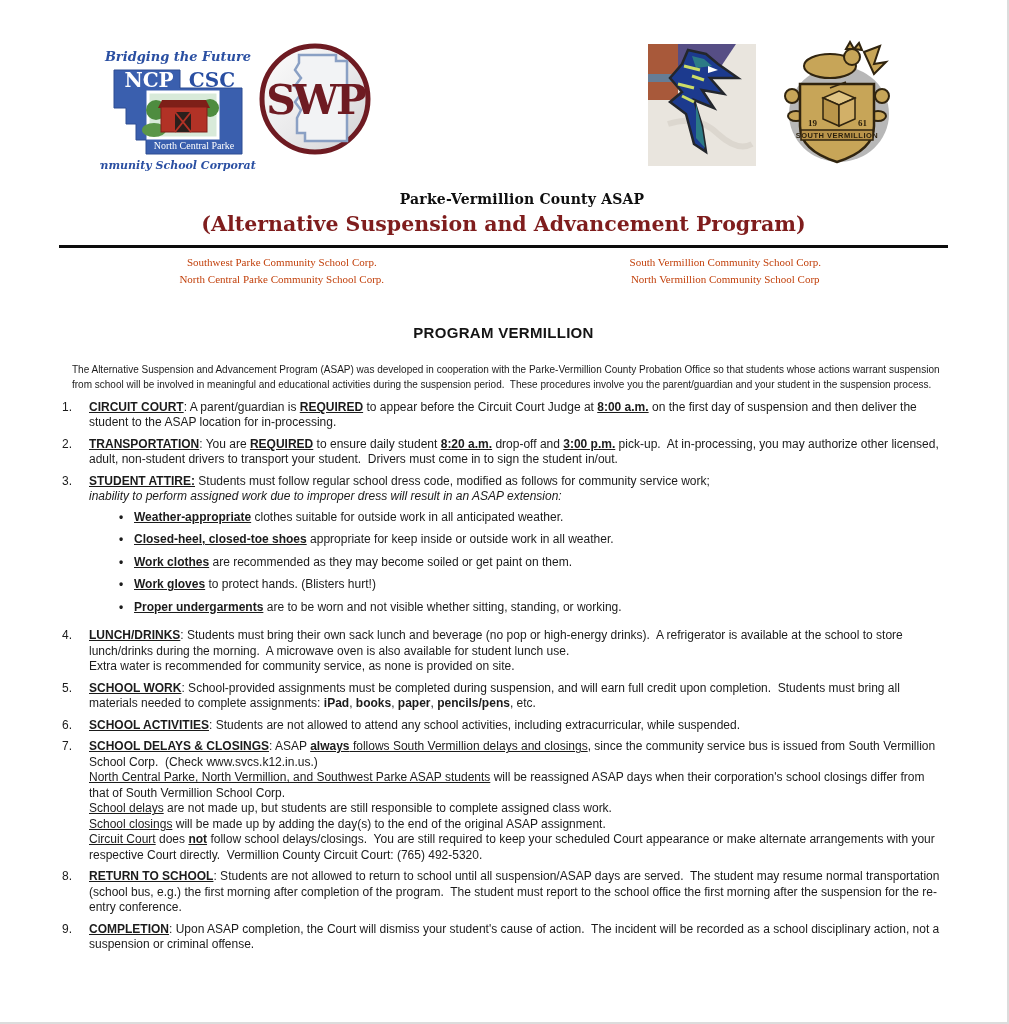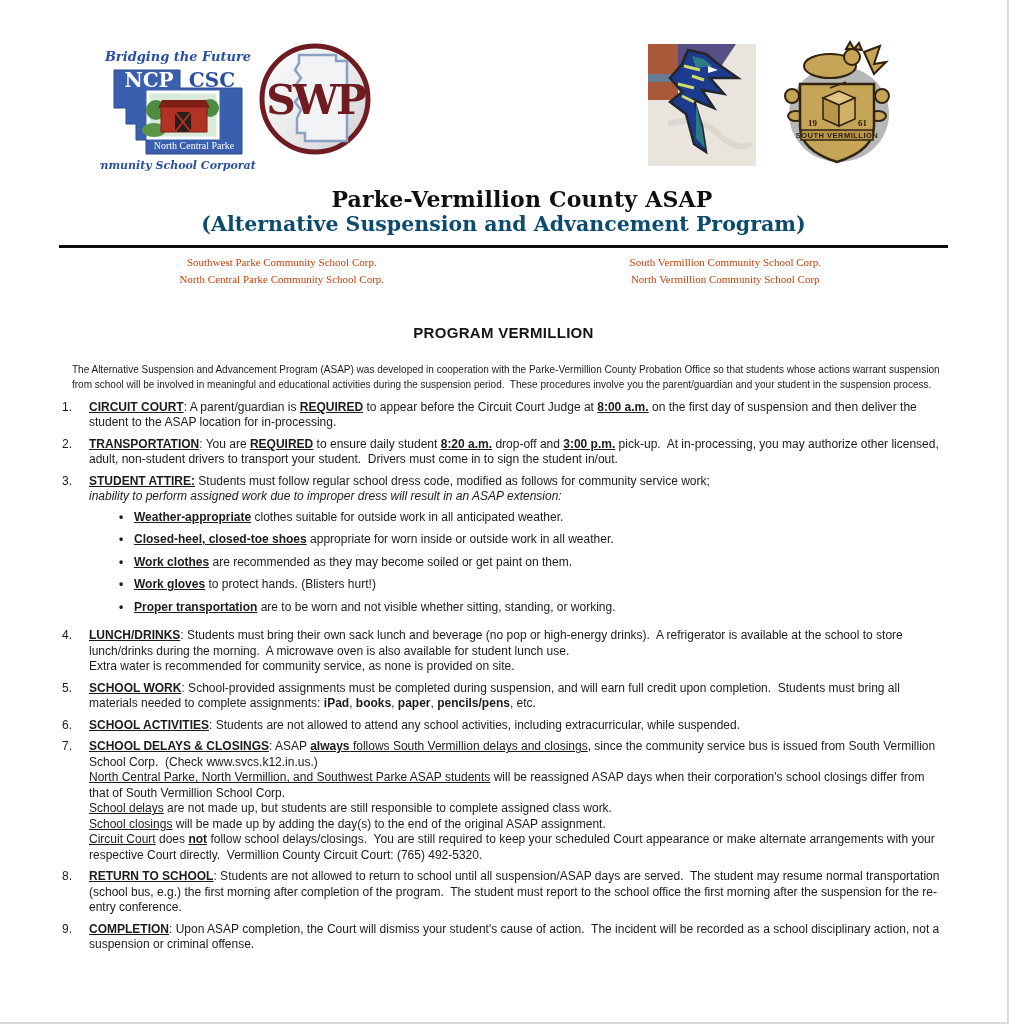--- a/index.html
+++ b/index.html
@@ -19,25 +19,25 @@
   .logo{position:absolute;}
   .ncp-logo{left:100px;top:48px;width:156px;height:126px;}
   .swp-logo{left:258px;top:42px;width:114px;height:114px;}
   .falcon-logo{left:648px;top:44px;width:108px;height:122px;}
   .crest-logo{left:778px;top:40px;width:118px;height:130px;}
 
   
   .title1{
     margin-top:12px;text-align:center;
     font-family:"DejaVu Serif",serif;font-weight:bold;
-    font-size:22px;line-height:26px;color:#0f0f0f;letter-spacing:.2px;padding-left:37px;
+    font-size:14px;line-height:26px;color:#0f0f0f;letter-spacing:.2px;padding-left:37px;
   }
   .title2{
     text-align:center;font-family:"DejaVu Serif",serif;font-weight:bold;
-    font-size:20.5px;line-height:25px;color:#0c4a6e;
+    font-size:20.5px;line-height:25px;color:#7f1d1d;
   }
   .rule{height:3px;background:#0c0c0c;margin:8px 59px 0 59px;}
   .corps{
     display:flex;margin:6px 60px 0 60px;
     font-family:"Liberation Serif",serif;font-size:11px;line-height:16.5px;color:#c2410c;
   }
   .corps-col{flex:1;text-align:center;}
 
   
   .proc-head{
@@ -174,33 +174,33 @@
     </div>
     <div class="item">
       <div class="item-num">3.</div>
       <div class="item-body"><span class="b u">STUDENT ATTIRE:</span><span> Students must follow regular school dress code, modified as follows for community service work;</span><br><span class="i">inability to perform assigned work due to improper dress will result in an ASAP extension:</span><div class="bullets">
           <div class="bullet">
             <span class="dot">•</span>
             <span><span class="b u">Weather-appropriate</span><span> clothes suitable for outside work in all anticipated weather.</span></span>
           </div>
           <div class="bullet">
             <span class="dot">•</span>
-            <span><span class="b u">Closed-heel, closed-toe shoes</span><span> appropriate for worn inside or outside work in all weather.</span></span>
+            <span><span class="b u">Closed-heel, closed-toe shoes</span><span> appropriate for keep inside or outside work in all weather.</span></span>
           </div>
           <div class="bullet">
             <span class="dot">•</span>
             <span><span class="b u">Work clothes</span><span> are recommended as they may become soiled or get paint on them.</span></span>
           </div>
           <div class="bullet">
             <span class="dot">•</span>
             <span><span class="b u">Work gloves</span><span> to protect hands. (Blisters hurt!)</span></span>
           </div>
           <div class="bullet">
             <span class="dot">•</span>
-            <span><span class="b u">Proper transportation</span><span> are to be worn and not visible whether sitting, standing, or working.</span></span>
+            <span><span class="b u">Proper undergarments</span><span> are to be worn and not visible whether sitting, standing, or working.</span></span>
           </div>
         </div></div>
     </div>
     <div class="item">
       <div class="item-num">4.</div>
       <div class="item-body"><span class="b u">LUNCH/DRINKS</span><span>: Students must bring their own sack lunch and beverage (no pop or high-energy drinks).&nbsp; A refrigerator is available at the school to store lunch/drinks during the morning.&nbsp; A microwave oven is also available for student lunch use.</span><br><span>Extra water is recommended for community service, as none is provided on site.</span></div>
     </div>
     <div class="item">
       <div class="item-num">5.</div>
       <div class="item-body"><span class="b u">SCHOOL WORK</span><span>: School-provided assignments must be completed during suspension, and will earn full credit upon completion.&nbsp; Students must bring all materials needed to complete assignments: </span><span class="b">iPad</span><span>, </span><span class="b">books</span><span>, </span><span class="b">paper</span><span>, </span><span class="b">pencils/pens</span><span>, etc.</span></div>

